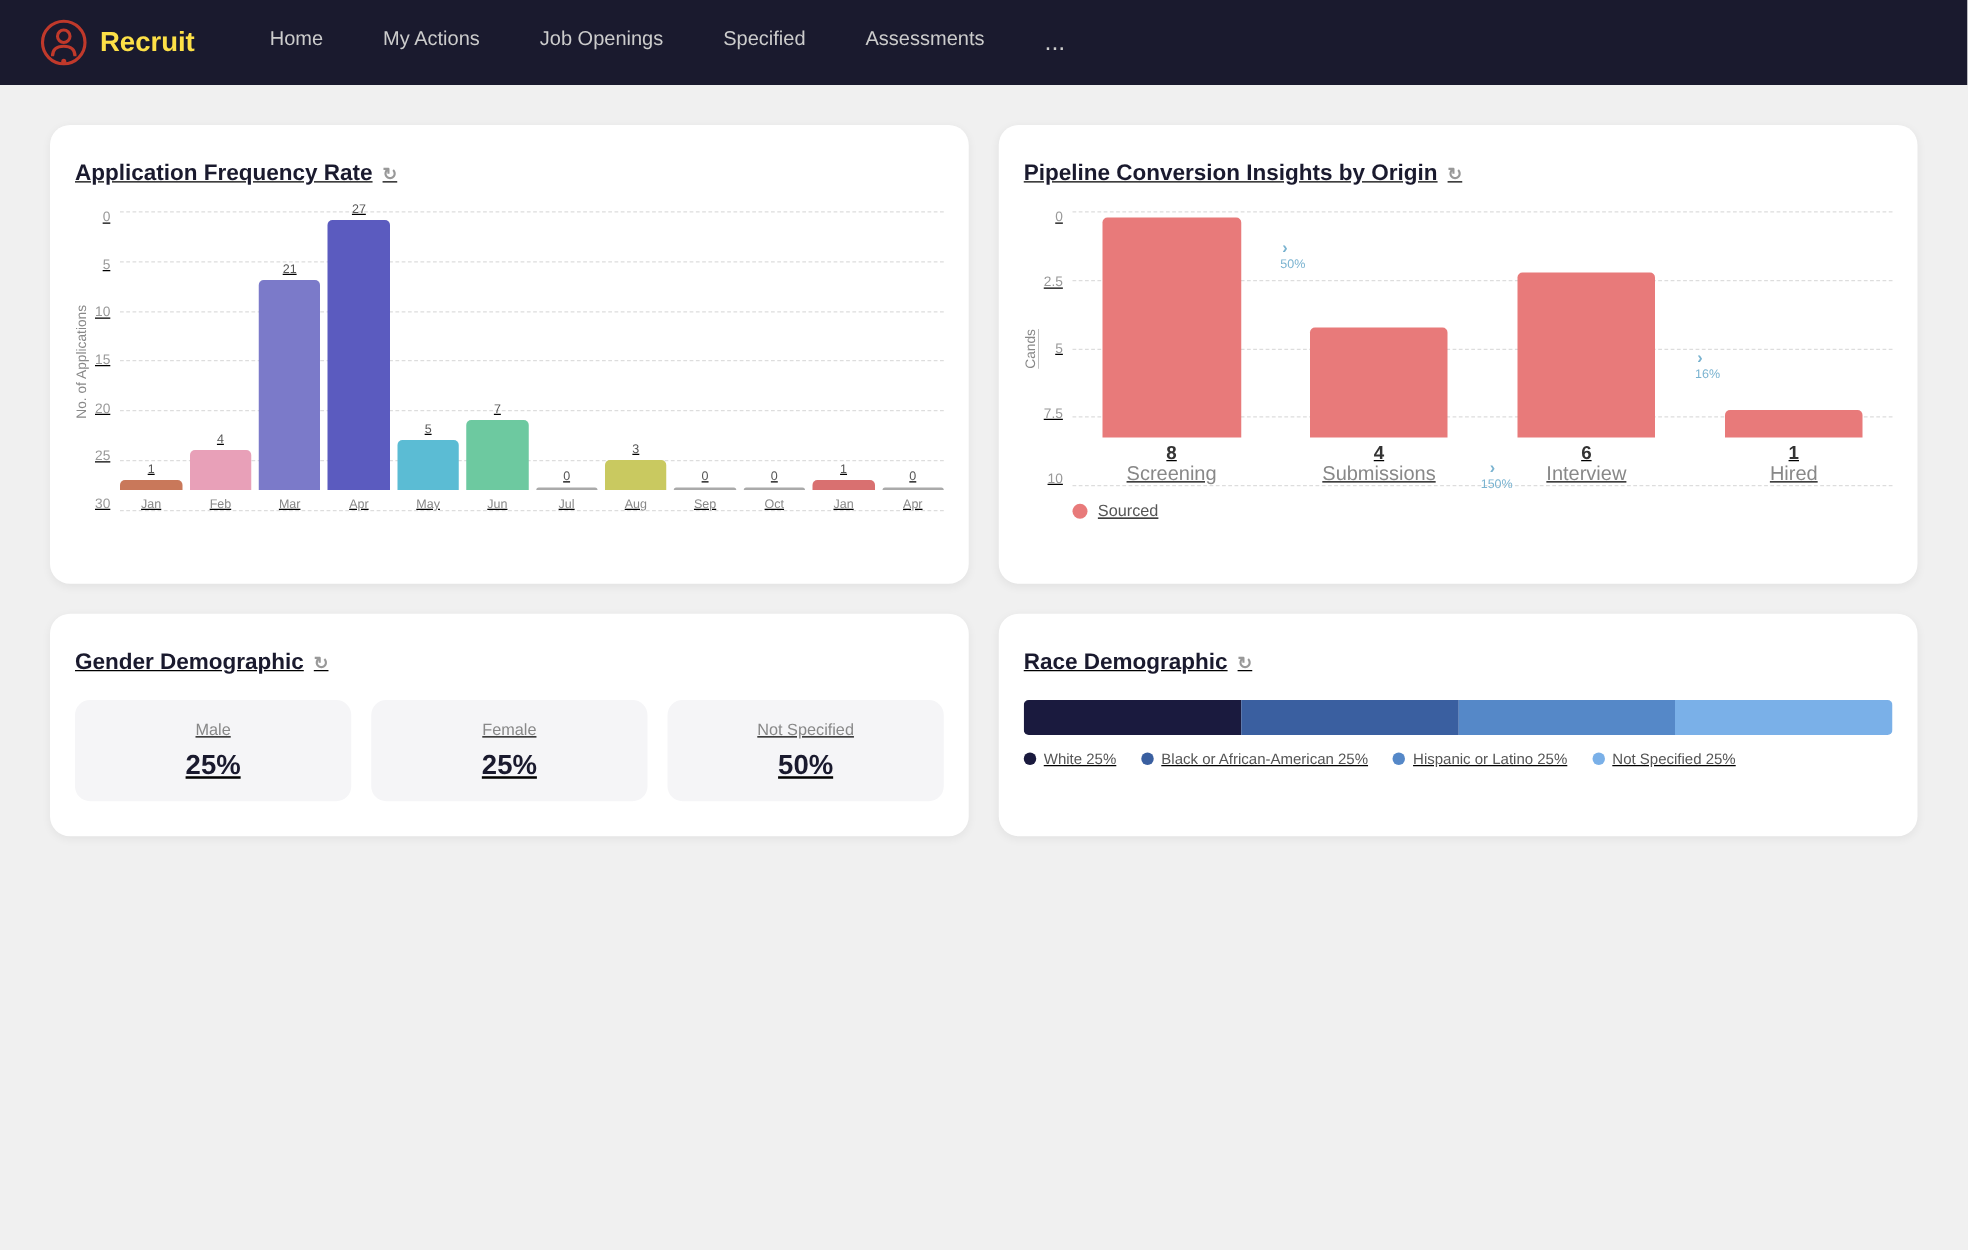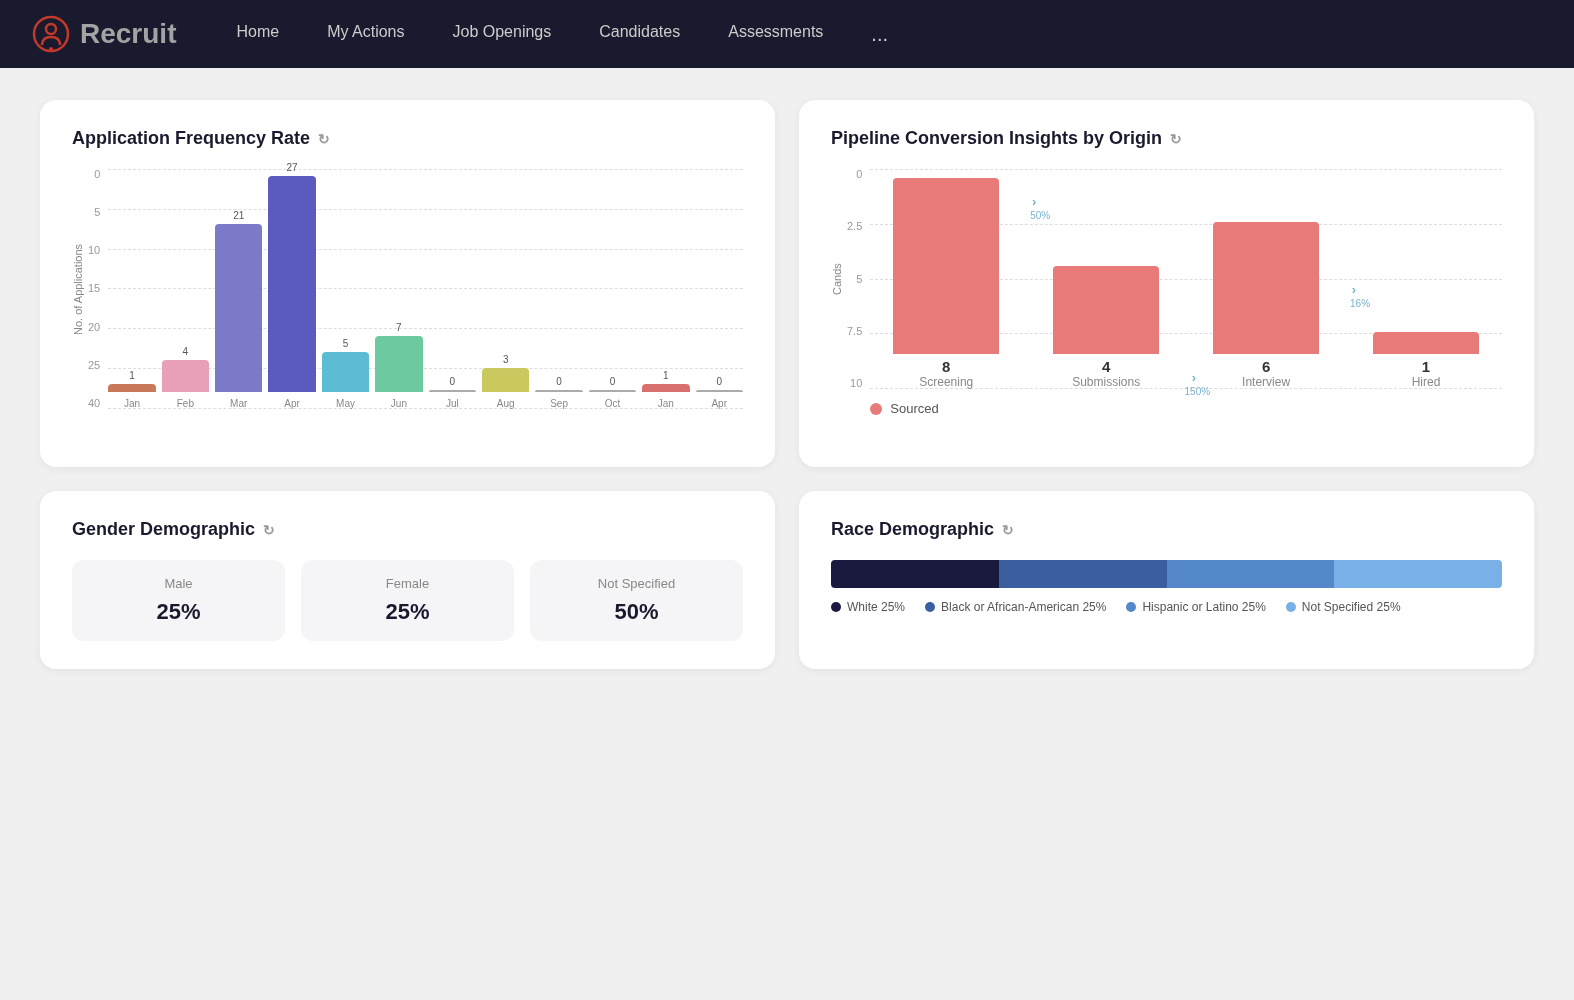--- a/index.html
+++ b/index.html
@@ -16,22 +16,22 @@
     .nav-logo {
       display: flex;
       align-items: center;
       gap: 10px;
       margin-right: 60px;
     }
     .nav-logo-icon {
       width: 38px; height: 38px;
     }
     .nav-logo-text {
-      color: #a3a3a3;
-      font-size: 28px;
+      color: #fde047;
+      font-size: 22px;
       font-weight: 600;
     }
     .nav-links {
       display: flex;
       gap: 48px;
       list-style: none;
       align-items: flex-start;
     }
     .nav-links li a {
       color: #ccc;
@@ -45,22 +45,23 @@
     .main-content {
       padding: 32px 40px;
       display: grid;
       grid-template-columns: 1fr 1fr;
       gap: 24px;
     }
 
     .card {
       background: white;
       border-radius: 16px;
-      padding: 28px 32px;
+      padding: 28px 20px;
       box-shadow: 0 2px 8px rgba(0,0,0,0.06);
+      text-decoration: underline;
     }
 
     .card-title {
       font-size: 18px;
       font-weight: 700;
       color: #1a1a2e;
       margin-bottom: 20px;
       display: flex;
       align-items: center;
       gap: 8px;
@@ -161,21 +162,21 @@
       background: #e87a7a;
       border-radius: 4px 4px 0 0;
     }
     .pipeline-count {
       font-size: 15px;
       font-weight: 700;
       color: #333;
       margin-top: 4px;
     }
     .pipeline-stage {
-      font-size: 12px;
+      font-size: 16px;
       color: #888;
       text-align: left;
     }
     .pipeline-legend {
       display: flex;
       align-items: center;
       gap: 8px;
       margin-top: 12px;
     }
     .legend-dot {
@@ -297,37 +298,37 @@
       <circle cx="19" cy="14" r="5" fill="none" stroke="#c0392b" stroke-width="2.5"></circle>
       <path d="M10 30 Q10 22 19 22 Q28 22 28 30" fill="none" stroke="#c0392b" stroke-width="2.5"></path>
       <circle cx="19" cy="34" r="2" fill="#c0392b"></circle>
     </svg>
     <span class="nav-logo-text">Recruit</span>
   </div>
   <ul class="nav-links">
     <li><a href="#">Home</a></li>
     <li><a href="#">My Actions</a></li>
     <li><a href="#">Job Openings</a></li>
-    <li><a href="#">Candidates</a></li>
+    <li><a href="#">Specified</a></li>
     <li><a href="#">Assessments</a></li>
     <li><span class="nav-more">...</span></li>
   </ul>
 </nav>
 
 <div class="main-content">
 
   <div class="card">
     <div class="card-title">
       <span>Application Frequency Rate</span>
       <span class="refresh-icon">↻</span>
     </div>
     <div class="chart-outer">
       <div class="y-axis-label-vert">No. of Applications</div>
       <div class="chart-y-axis">
-        <span class="y-label">40</span>
+        <span class="y-label">30</span>
         <span class="y-label">25</span>
         <span class="y-label">20</span>
         <span class="y-label">15</span>
         <span class="y-label">10</span>
         <span class="y-label">5</span>
         <span class="y-label">0</span>
       </div>
       <div class="chart-area">
         <div class="chart-grid">
           <div class="grid-line"></div>

